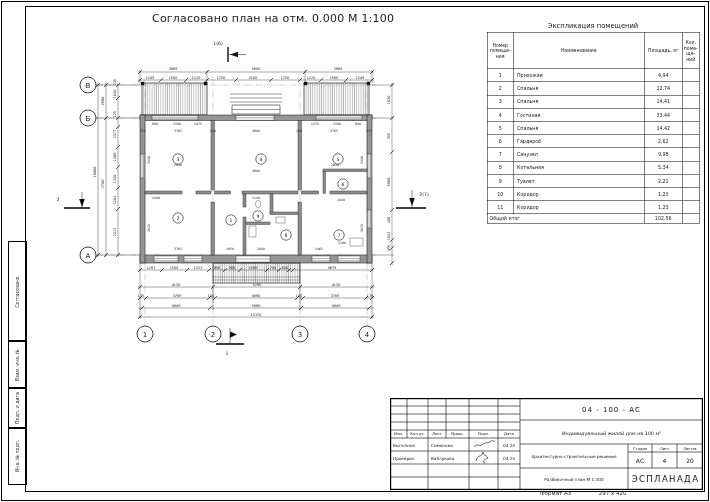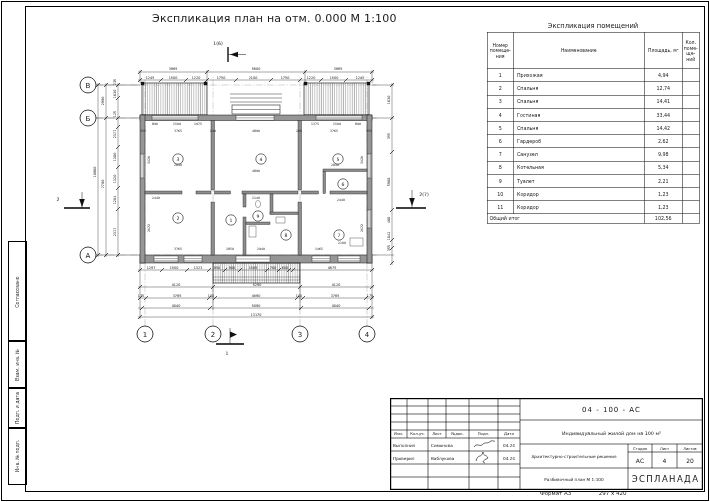--- a/index.html
+++ b/index.html
@@ -33,21 +33,21 @@
   .sec text{font-size:4.6px;text-anchor:middle;}
   .tb-svg{position:absolute;left:390px;top:398px;}
 </style>
 </head>
 <body>
 
 <div class="sheet">
   <div class="sheet-border"></div>
   <div class="frame"></div>
 
-  <div class="plan-title">Экспликация план на отм. 0.000 М 1:100</div>
+  <div class="plan-title">Согласовано план на отм. 0.000 М 1:100</div>
 
   <div class="stamp" style="left:8px;top:241px;width:17px;height:99px">
     <span>Согласовано</span>
   </div>
   <div class="stamp" style="left:8px;top:340px;width:17px;height:47px">
     <span>Взам. инв. №</span>
   </div>
   <div class="stamp" style="left:8px;top:387px;width:17px;height:40px">
     <span>Подп. и дата</span>
   </div>

